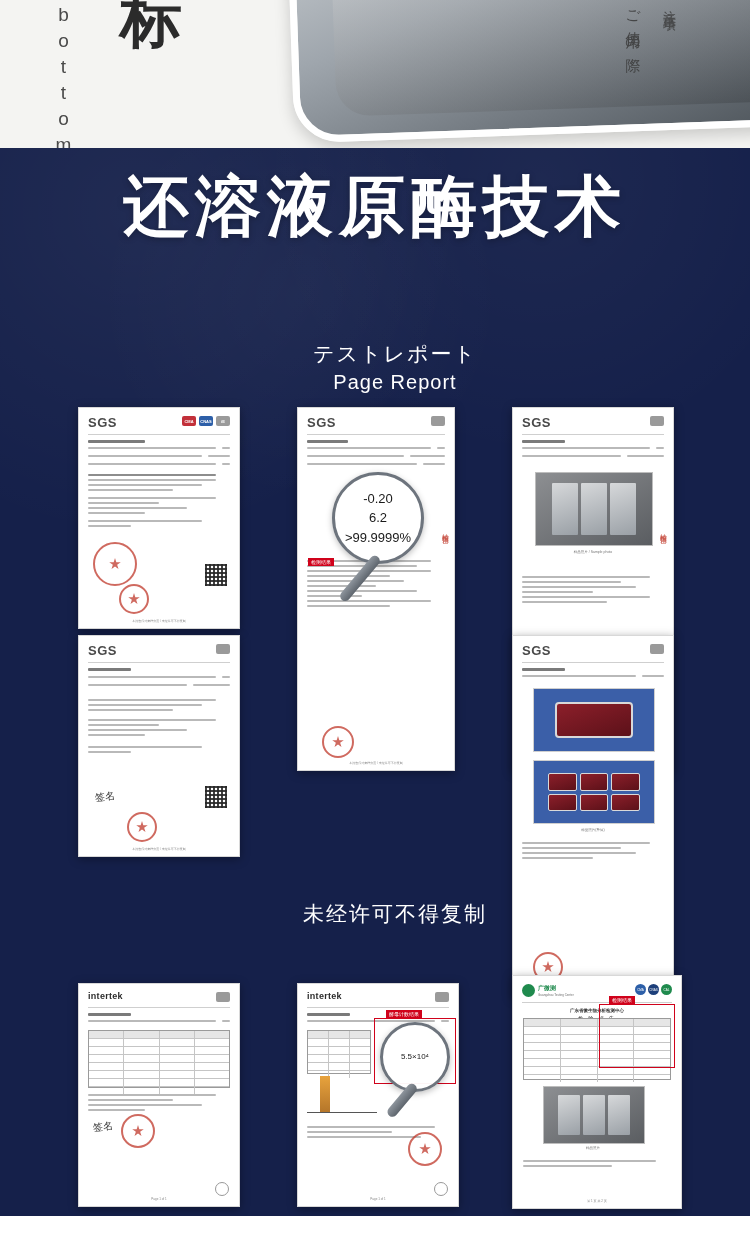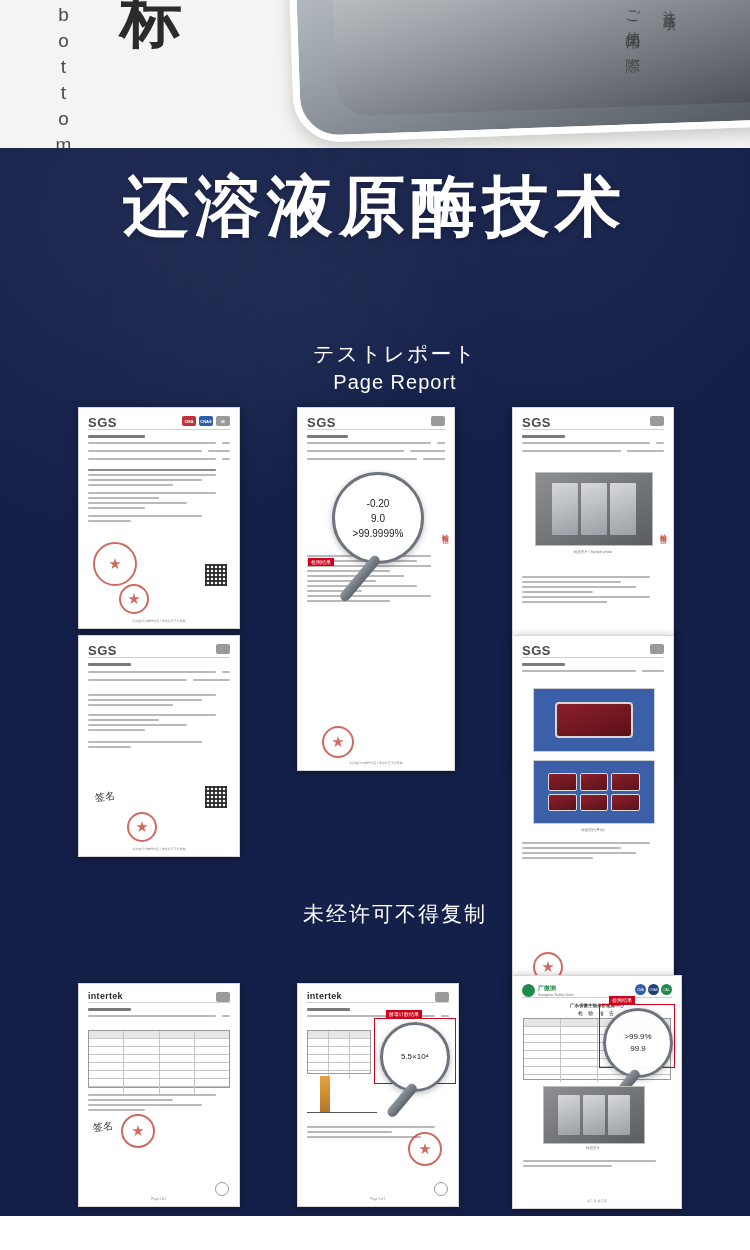--- a/index.html
+++ b/index.html
@@ -180,20 +180,21 @@
   .ln.w40 { width: 40%; }
   .ln.w30 { width: 30%; }
   .ln.dark { background: #8d8d8d; }
   .ln.t { height: 3px; background: #7a7a7a; }
 
   .doc-head {
     display: flex;
     align-items: flex-start;
     justify-content: space-between;
     border-bottom: 1px solid #cfcfcf;
+    padding-bottom: 5px;
     margin-bottom: 5px;
   }
   .sgs-logo {
     font-size: 13px;
     font-weight: bold;
     color: #4a4a4a;
     letter-spacing: 0.5px;
     line-height: 1;
   }
   .intertek-logo {
@@ -287,21 +288,21 @@
     position: absolute;
     border: 3px solid #6d747d;
     border-radius: 50%;
     background: rgba(255,255,255,0.96);
     box-shadow: 0 2px 6px rgba(0,0,0,0.25);
     display: flex;
     flex-direction: column;
     align-items: center;
     justify-content: center;
     color: #1a1a1a;
-    font-size: 10px;
+    font-size: 13px;
     line-height: 1.5;
     text-align: center;
   }
   .magnifier .handle {
     position: absolute;
     width: 10px; height: 56px;
     background: linear-gradient(90deg, #8d949c, #5e656d);
     border-radius: 5px;
     left: 50%;
     bottom: -52px;
@@ -504,21 +505,21 @@
           <div class="ln w70"></div>
           <div class="ln w50"></div>
           <div class="ln w80"></div>
           <div class="ln w40"></div>
           <div class="ln w90"></div>
           <div class="ln w60"></div>
         </div>
       </div>
       <div class="magnifier" style="left:34px; top:64px; width:86px; height:86px;">
         <div>-0.20</div>
-        <div>9.0</div>
+        <div>6.2</div>
         <div>&gt;99.9999%</div>
         <div class="handle"></div>
       </div>
       <div class="red-label" style="left:10px; top:150px;">检测结果</div>
       <div class="stamp-red-text" style="right:4px; top:120px;">检验报告</div>
       <div class="stamp" style="left:24px; bottom:12px; width:28px; height:28px;"></div>
       <div class="footer-note">本报告仅对来样负责 / 未经许可不得复制</div>
     </div>
 
     <div class="doc" style="left:512px; top:259px; width:160px; height:362px;">
@@ -837,25 +838,20 @@
             <div class="c"></div>
           </div>
         <div class="r">
             <div class="c"></div>
             <div class="c"></div>
             <div class="c"></div>
             <div class="c"></div>
           </div>
       </div>
       <div class="red-box" style="left:86px; top:28px; width:74px; height:62px;"></div>
-      <div class="magnifier" style="left:90px; top:32px; width:64px; height:64px; font-size:8px;">
-        <div>&gt;99.9%</div>
-        <div>99.9</div>
-        <div class="handle" style="height:40px; bottom:-36px;"></div>
-      </div>
       <div class="red-label" style="left:96px; top:20px;">检测结果</div>
       <div class="photo-block" style="left:30px; top:110px; width:100px; height:56px;">
         <div class="photo-items">
           <div></div>
             <div></div>
             <div></div>
         </div>
       </div>
       <div style="position:absolute; left:30px; top:170px; width:100px; text-align:center; font-size:3.5px; color:#777;">样品照片</div>
       <div style="position:absolute; left:10px; right:10px; top:184px;">

